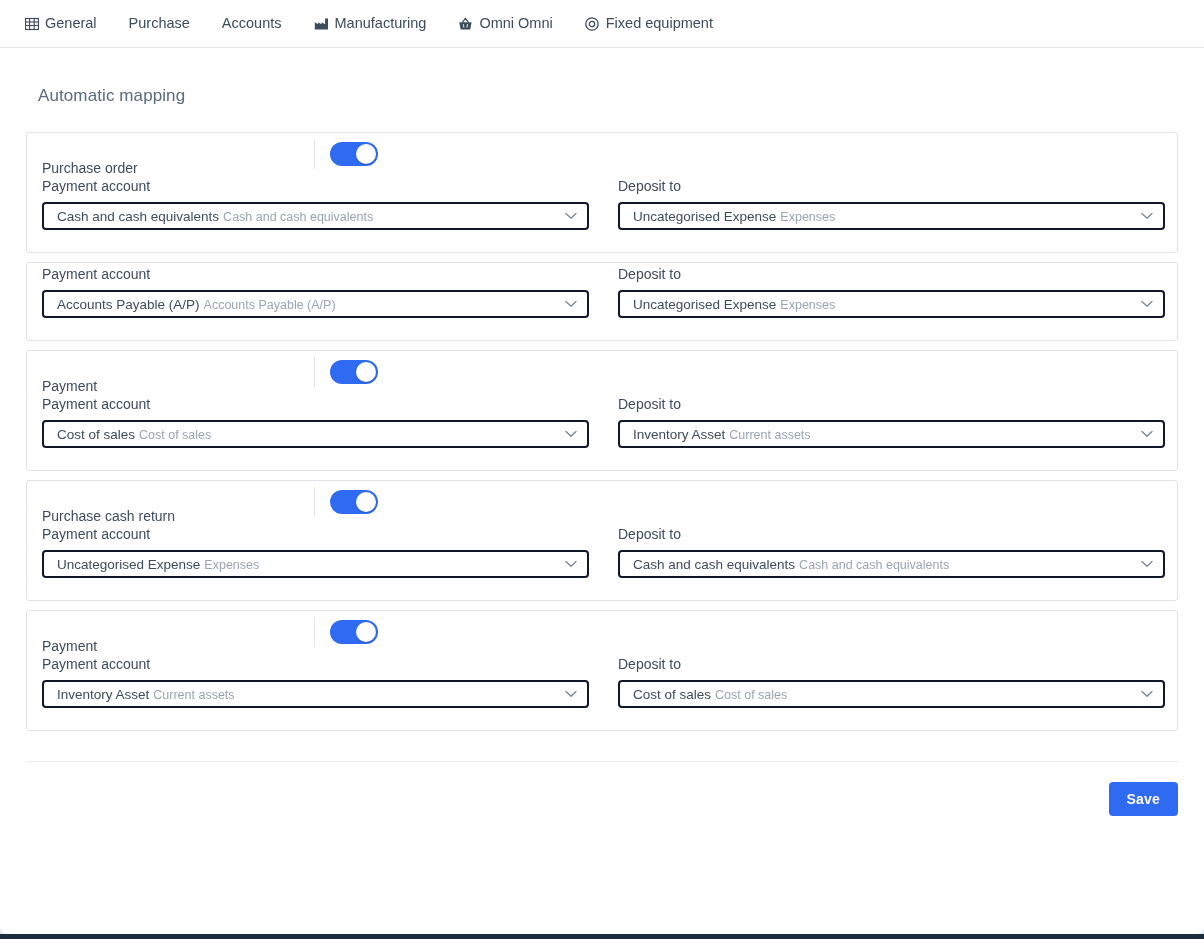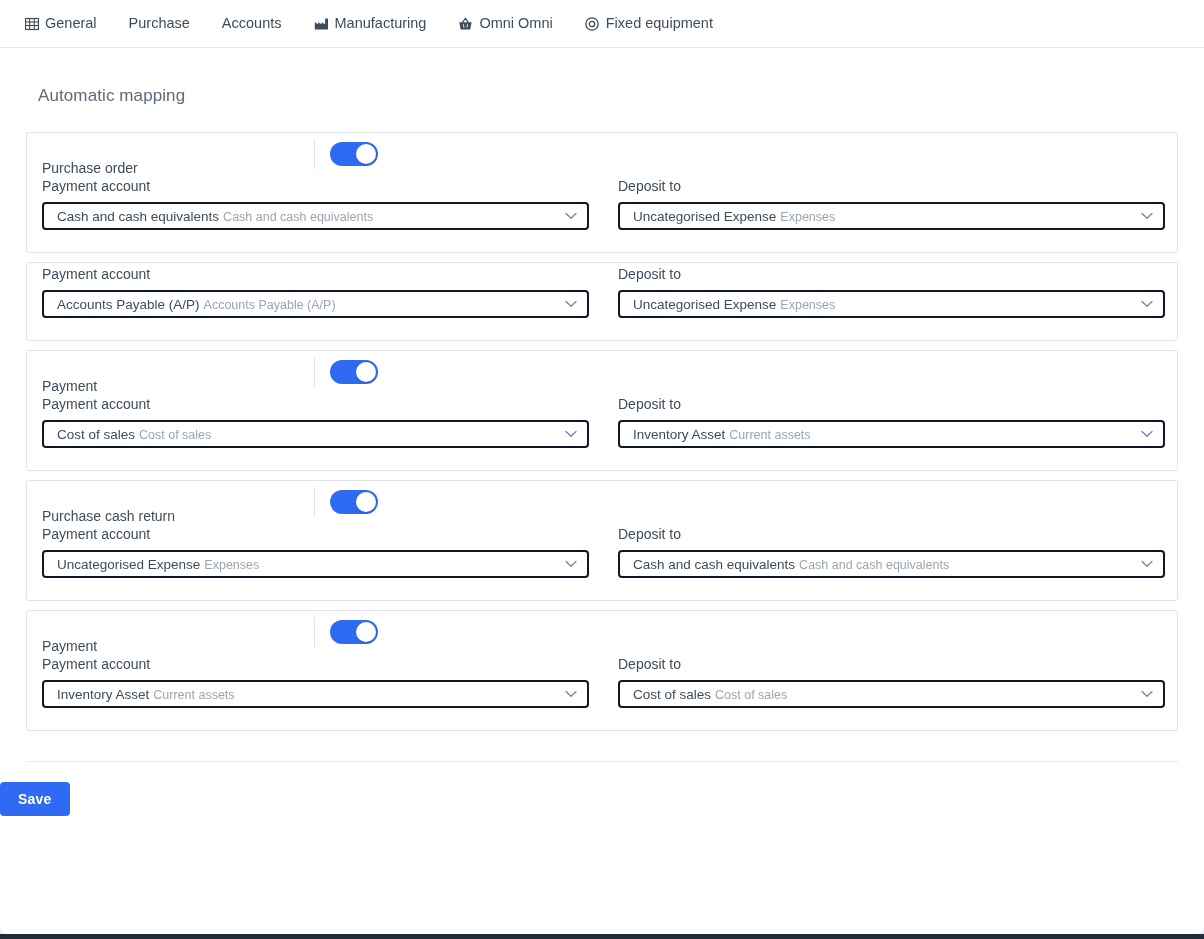--- a/index.html
+++ b/index.html
@@ -185,21 +185,21 @@
   .card-body { margin-top: 4px; }
 
   .footer-divider {
     margin: 30px 26px 0 26px;
     height: 1px;
     background: #e7eaef;
   }
   .footer-actions {
     padding: 20px 26px 0 0;
     display: flex;
-    justify-content: flex-start;
+    justify-content: flex-end;
   }
   .save-btn {
     background: #2f6bf2;
     color: #fff;
     border: none;
     border-radius: 4px;
     font-size: 14px;
     font-family: "Liberation Sans", sans-serif;
     font-weight: bold;
     padding: 0 18px;

